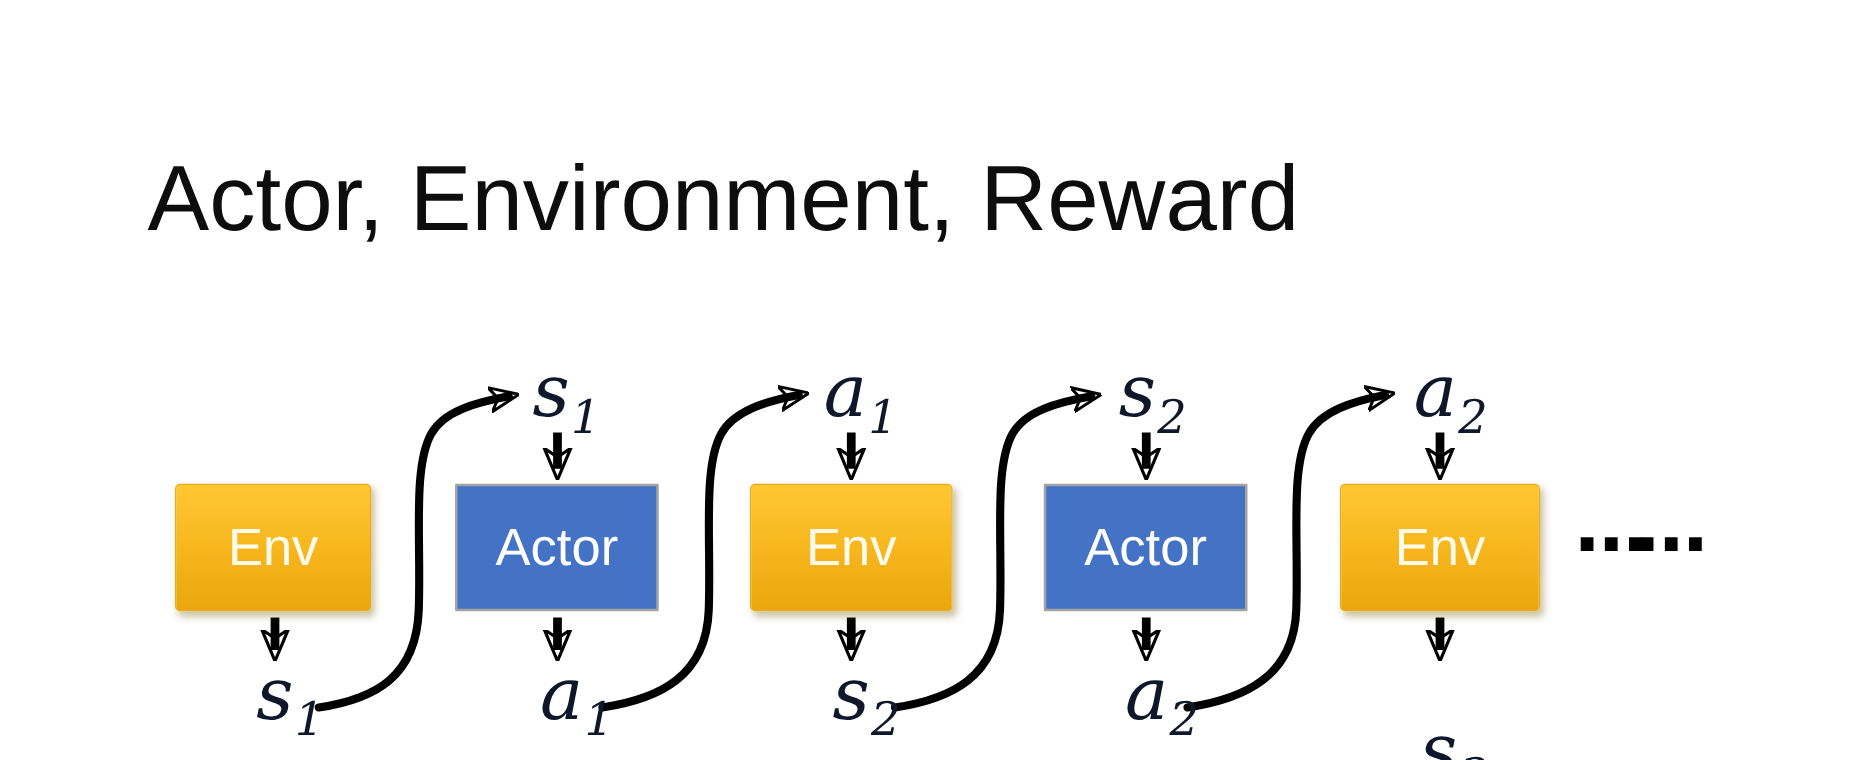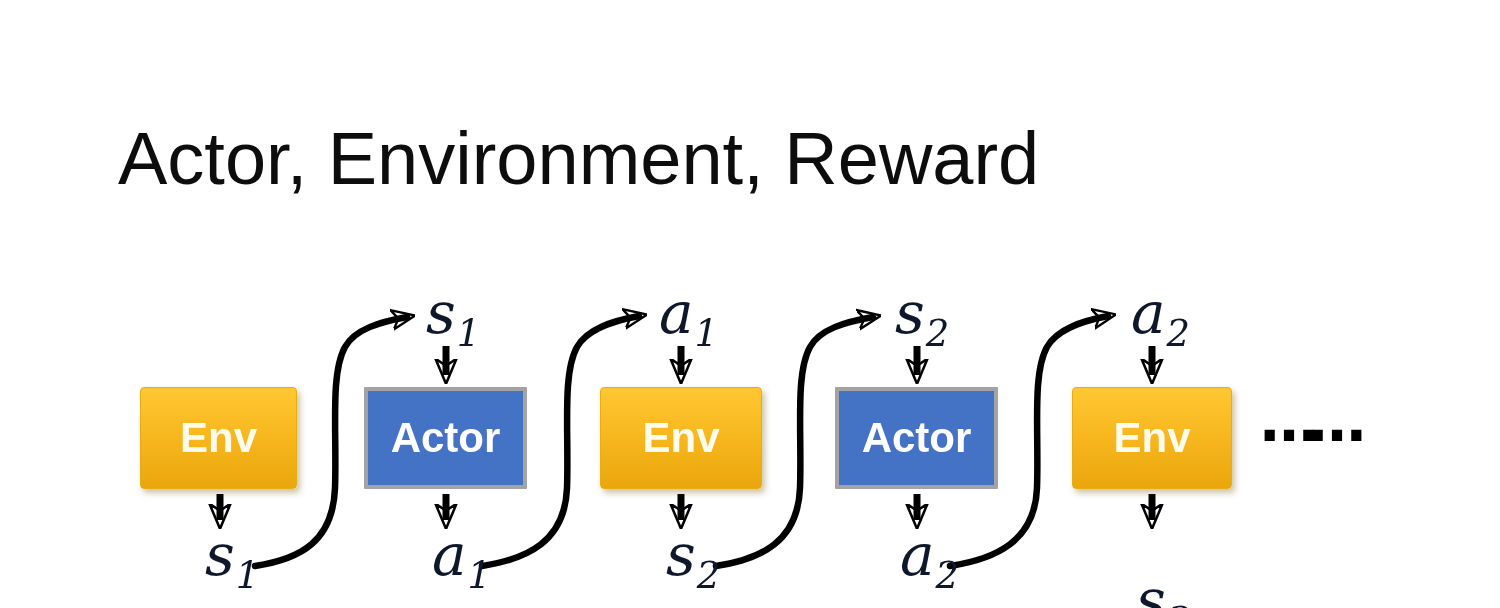--- a/index.html
+++ b/index.html
@@ -9,29 +9,29 @@
   .title{
     position:absolute;left:118px;top:122px;margin:0;
     font-family:"Liberation Sans",sans-serif;
     font-size:74px;font-weight:300;color:#0d0d0d;
     letter-spacing:0px;white-space:nowrap;line-height:1;
   }
 
   .box{
     position:absolute;top:387px;height:102px;box-sizing:border-box;
     display:flex;align-items:center;justify-content:center;
-    font-size:42px;line-height:1;user-select:none;font-weight:bold;
+    font-size:42px;line-height:1;user-select:none;
   }
   .box.env{
     background:linear-gradient(180deg,#ffc733 0%,#f6b51c 55%,#e9a70d 100%);
     color:#fffcee;border-radius:4px;border:1px solid #e8ac15;
     box-shadow:3px 4px 6px rgba(110,85,0,0.35);
   }
   .box.actor{
-    background:#4472c4;color:#ffffff;border:4px solid #a3a3a3;border-radius:1px;
+    background:#4472c4;color:#ffffff;border:2px solid #a3a3a3;border-radius:1px;
   }
 
   .mlabel{
     position:absolute;white-space:nowrap;color:#0f172a;
     font-family:"DejaVu Serif","Liberation Serif",serif;font-style:italic;line-height:1;
   }
   .mlabel .base{font-size:58px;}
   .mlabel .sub{font-size:37px;vertical-align:-13px;margin-left:1px;}
 
   .dots{

